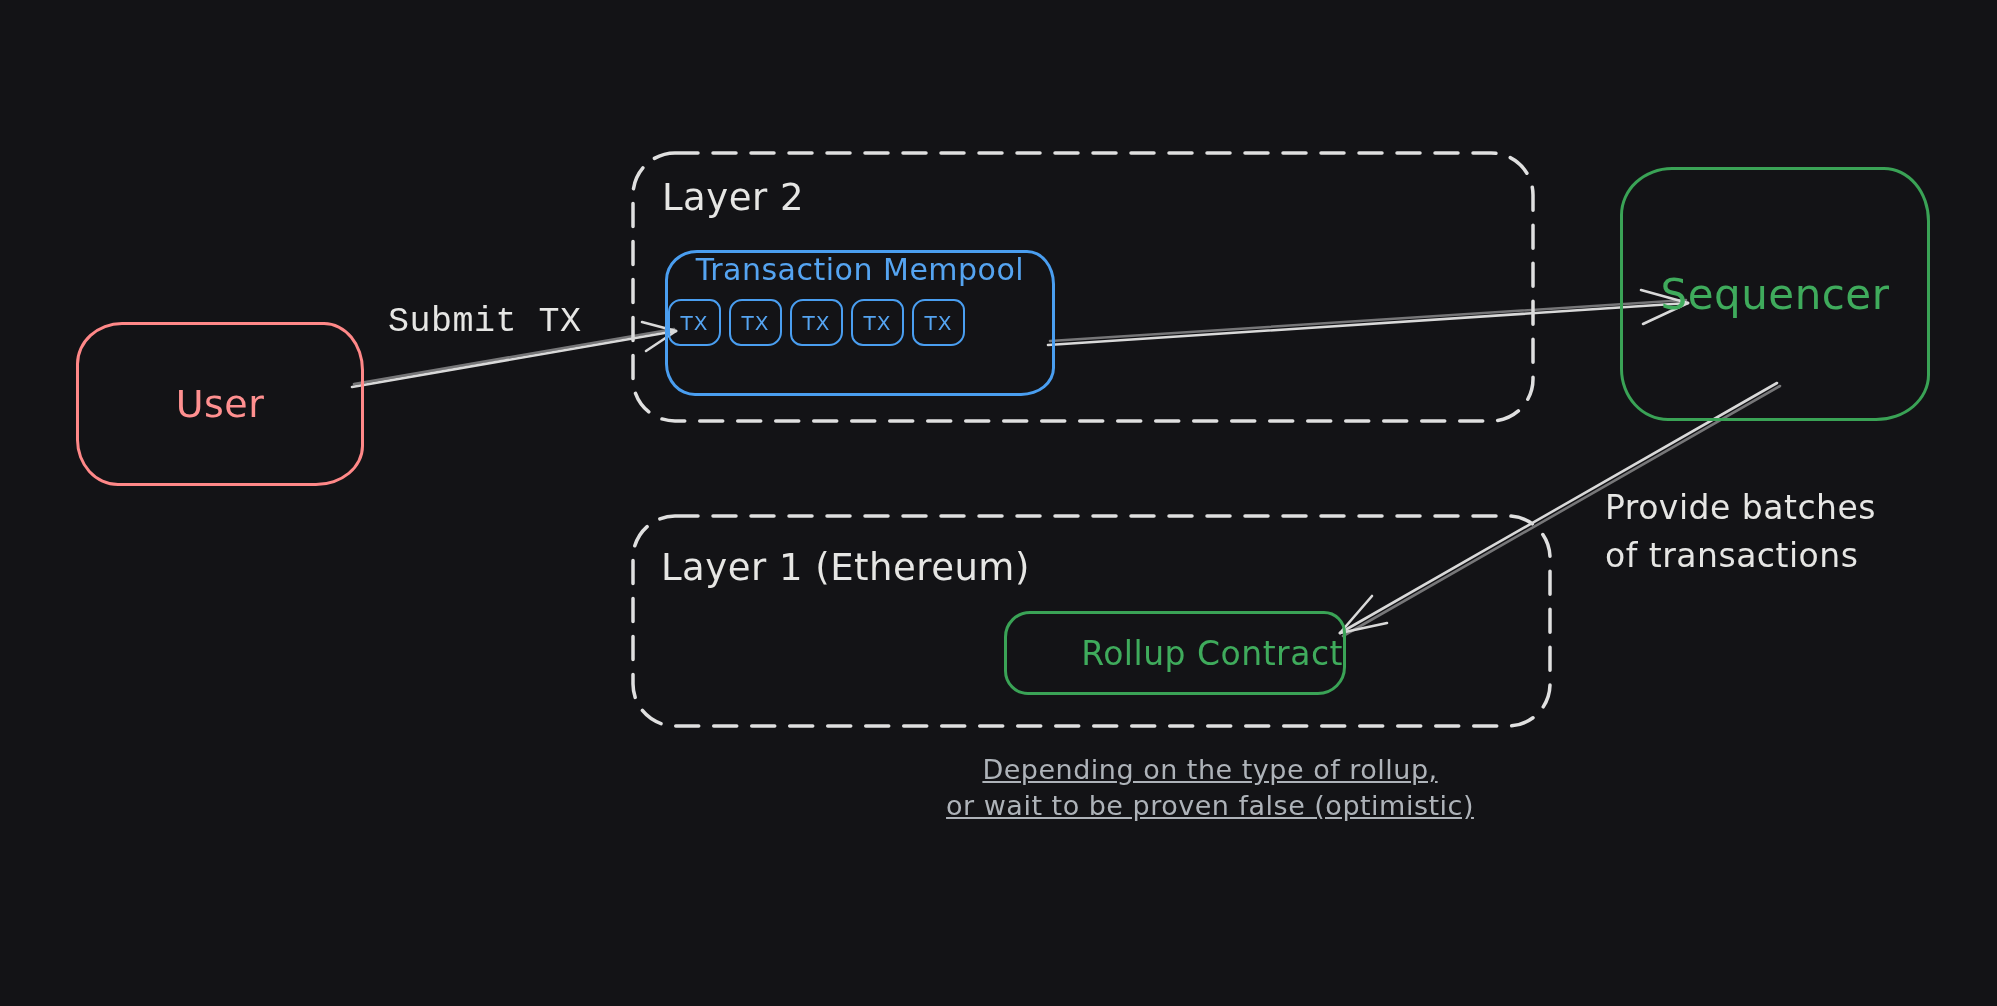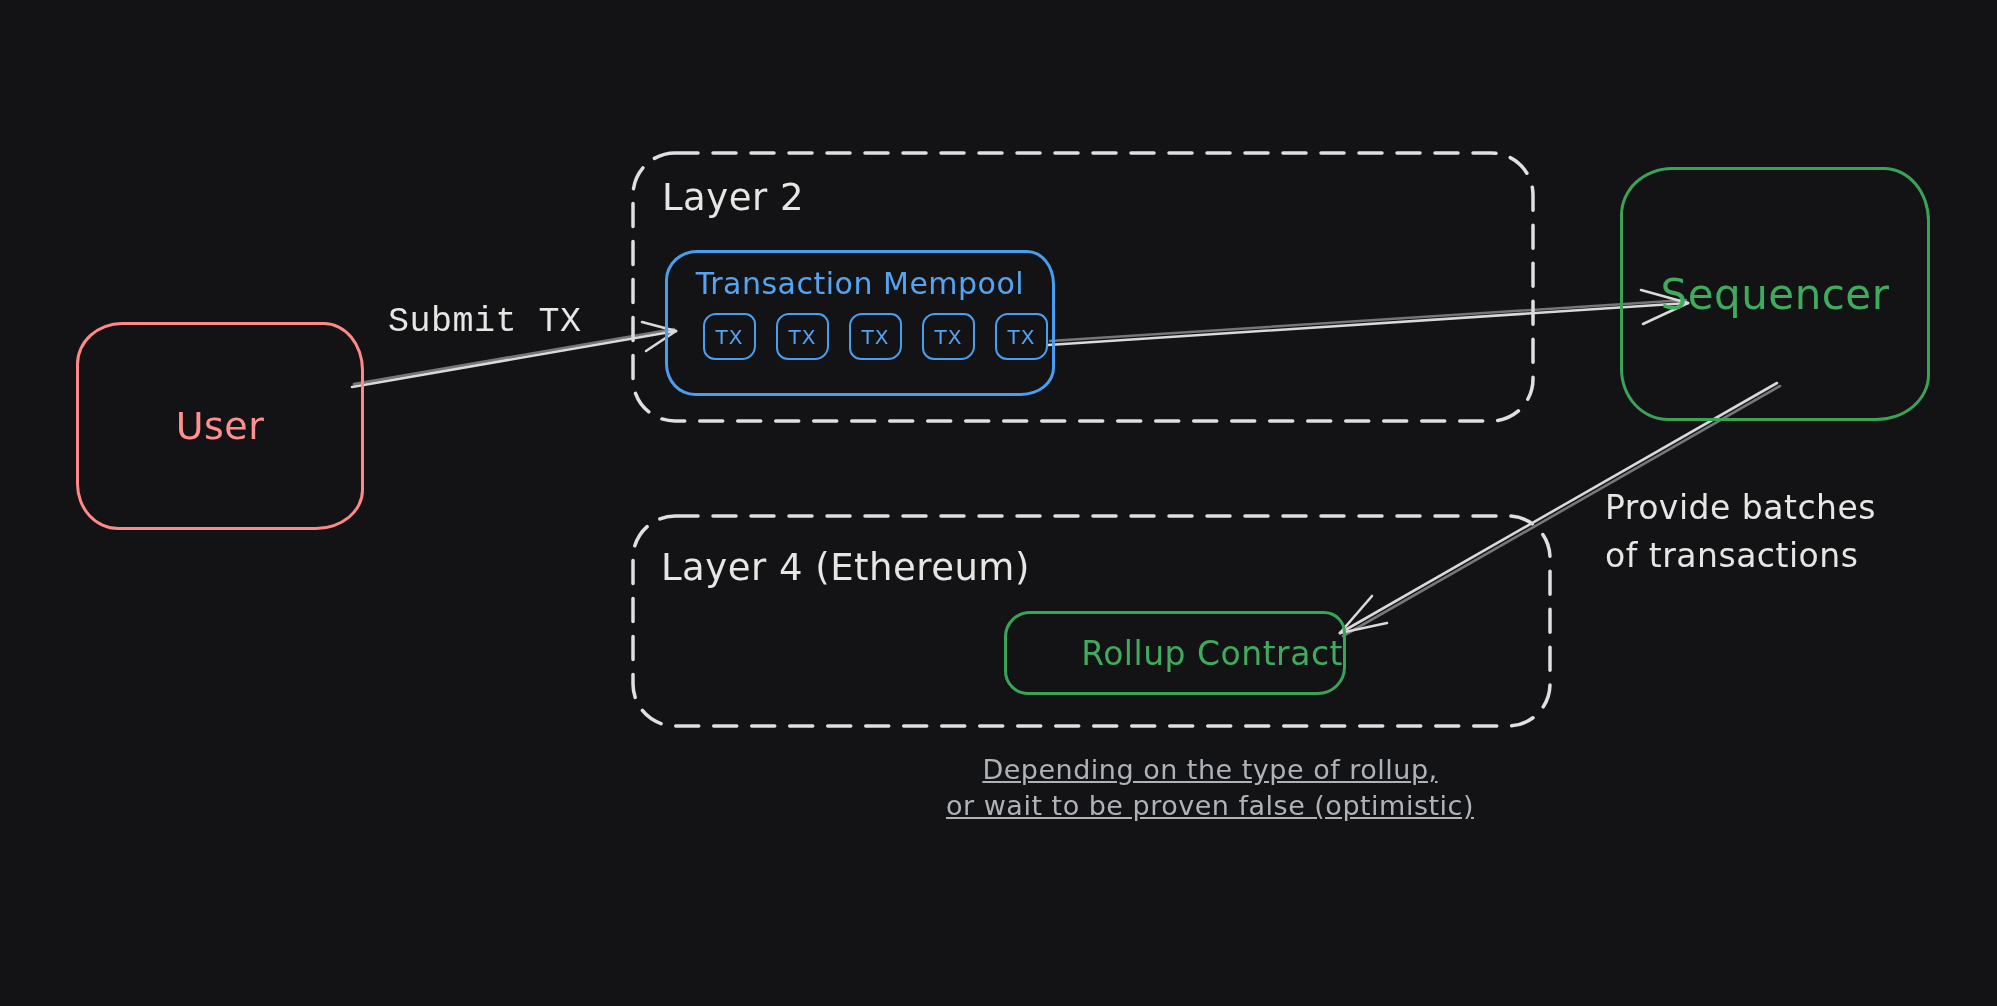--- a/index.html
+++ b/index.html
@@ -26,46 +26,44 @@
   }
   .node {
     position: absolute;
     box-sizing: border-box;
     display: flex;
     align-items: center;
     justify-content: center;
   }
   
   .user-box {
-    left: 76px; top: 322px; width: 288px; height: 208px;
+    left: 76px; top: 322px; width: 288px; height: 164px;
     border: 3px solid #ff8888;
     border-radius: 46px 40px 48px 42px / 42px 48px 40px 46px;
     color: #ff9090;
     font-size: 38px;
   }
   
   .mempool-box {
     left: 665px; top: 250px; width: 390px; height: 146px;
     border: 3px solid #4a9ef0;
     border-radius: 32px 28px 34px 30px / 30px 34px 28px 32px;
     flex-direction: column;
     justify-content: flex-start;
-    padding-top: 14px;
   }
   .mempool-title {
     color: #55a4f1;
     font-size: 30px;
     line-height: 1.1;
   }
   .tx-row {
     display: flex;
-    gap: 20px;
+    gap: 8px;
     margin-top: 13px;
     align-self: flex-start;
-    margin-left: 35px;
     justify-content: center;
   }
   .tx-box {
     width: 53px; height: 47px;
     box-sizing: border-box;
     border: 2.5px solid #4a9ef0;
     border-radius: 13px 11px 14px 12px;
     display: flex;
     align-items: center;
     justify-content: center;
@@ -170,21 +168,21 @@
       <div class="tx-box">
         <span>TX</span>
       </div>
     </div>
   </div>
 
   <div class="node sequencer-box">
     <span>Sequencer</span>
   </div>
 
-  <div class="diagram-label layer-label" style="left:661px; top:546px;">Layer 4 (Ethereum)</div>
+  <div class="diagram-label layer-label" style="left:661px; top:546px;">Layer 1 (Ethereum)</div>
 
   <div class="node rollup-box">
     <span>Rollup Contract</span>
   </div>
 
   <div class="diagram-label edge-label" style="left:388px; top:302px;font-family:Liberation Mono, monospace;">Submit TX</div>
 
   <div class="diagram-label provide-label">
     <div>Provide batches</div>
     <div>of transactions</div>

